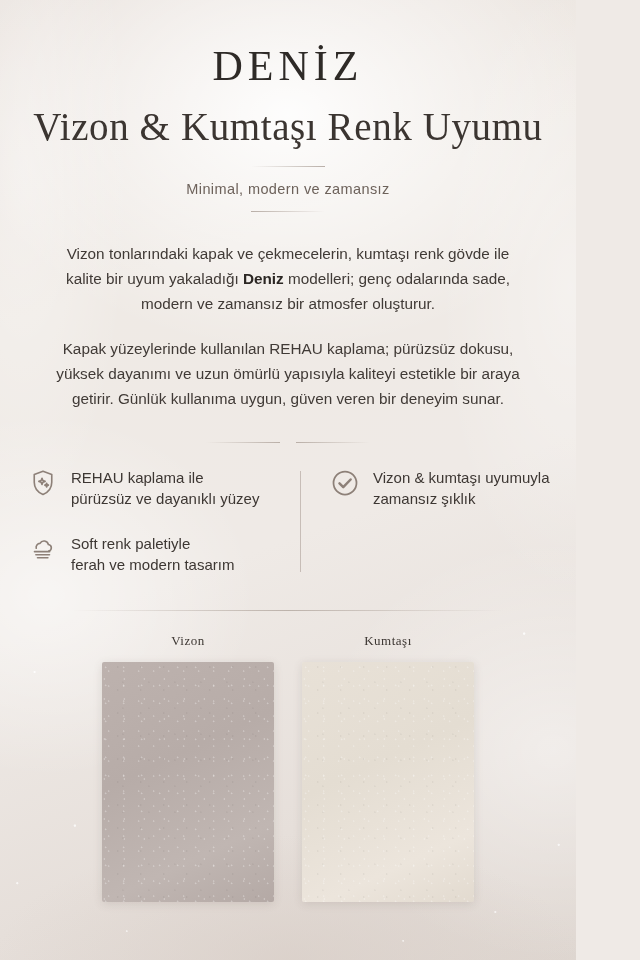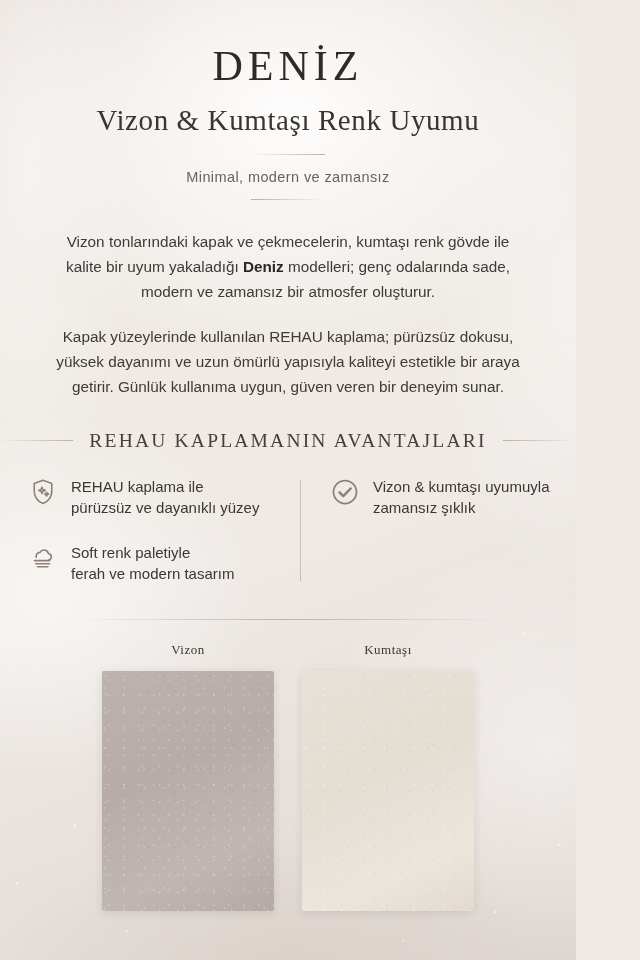--- a/index.html
+++ b/index.html
@@ -68,21 +68,21 @@
     font-family: "Liberation Serif", serif;
     font-size: 42px;
     letter-spacing: 5px;
     font-weight: 400;
     color: #2e2a27;
   }
   .subtitle {
     margin: 14px 0 0;
     text-align: center;
     font-family: "Liberation Serif", serif;
-    font-size: 29px;
+    font-size: 39px;
     font-weight: 400;
     letter-spacing: 0.6px;
     color: #3b3531;
   }
 
   .tagline-row {
     display: flex;
     align-items: center;
     justify-content: flex-end;
     gap: 14px;
@@ -249,21 +249,20 @@
       <span class="tagline">Minimal, modern ve zamansız</span>
       <span class="rule right"></span>
     </div>
 
     <p class="para p1"><span>Vizon tonlarındaki kapak ve çekmecelerin, kumtaşı renk gövde ile kalite bir uyum yakaladığı </span><b>Deniz</b><span> modelleri; genç odalarında sade, modern ve zamansız bir atmosfer oluşturur.</span></p>
 
     <p class="para p2">Kapak yüzeylerinde kullanılan REHAU kaplama; pürüzsüz dokusu, yüksek dayanımı ve uzun ömürlü yapısıyla kaliteyi estetikle bir araya getirir. Günlük kullanıma uygun, güven veren bir deneyim sunar.</p>
 
     <div class="section-heading-wrap">
       <span class="rule"></span>
-      <span class="section-heading">REHAU KAPLAMANIN AVANTAJLARI</span>
       <span class="rule right"></span>
     </div>
 
     <div class="features">
       <span class="divider"></span>
 
       <div class="feature">
         <span class="f-icon">
           <svg viewBox="0 0 24 24" fill="none" stroke="currentColor" stroke-width="1.3" stroke-linecap="round" stroke-linejoin="round">
             <path d="M12 2.6l7 2.6v6.1c0 4.6-3 8.1-7 9.9-4-1.8-7-5.3-7-9.9V5.2l7-2.6z"></path>

